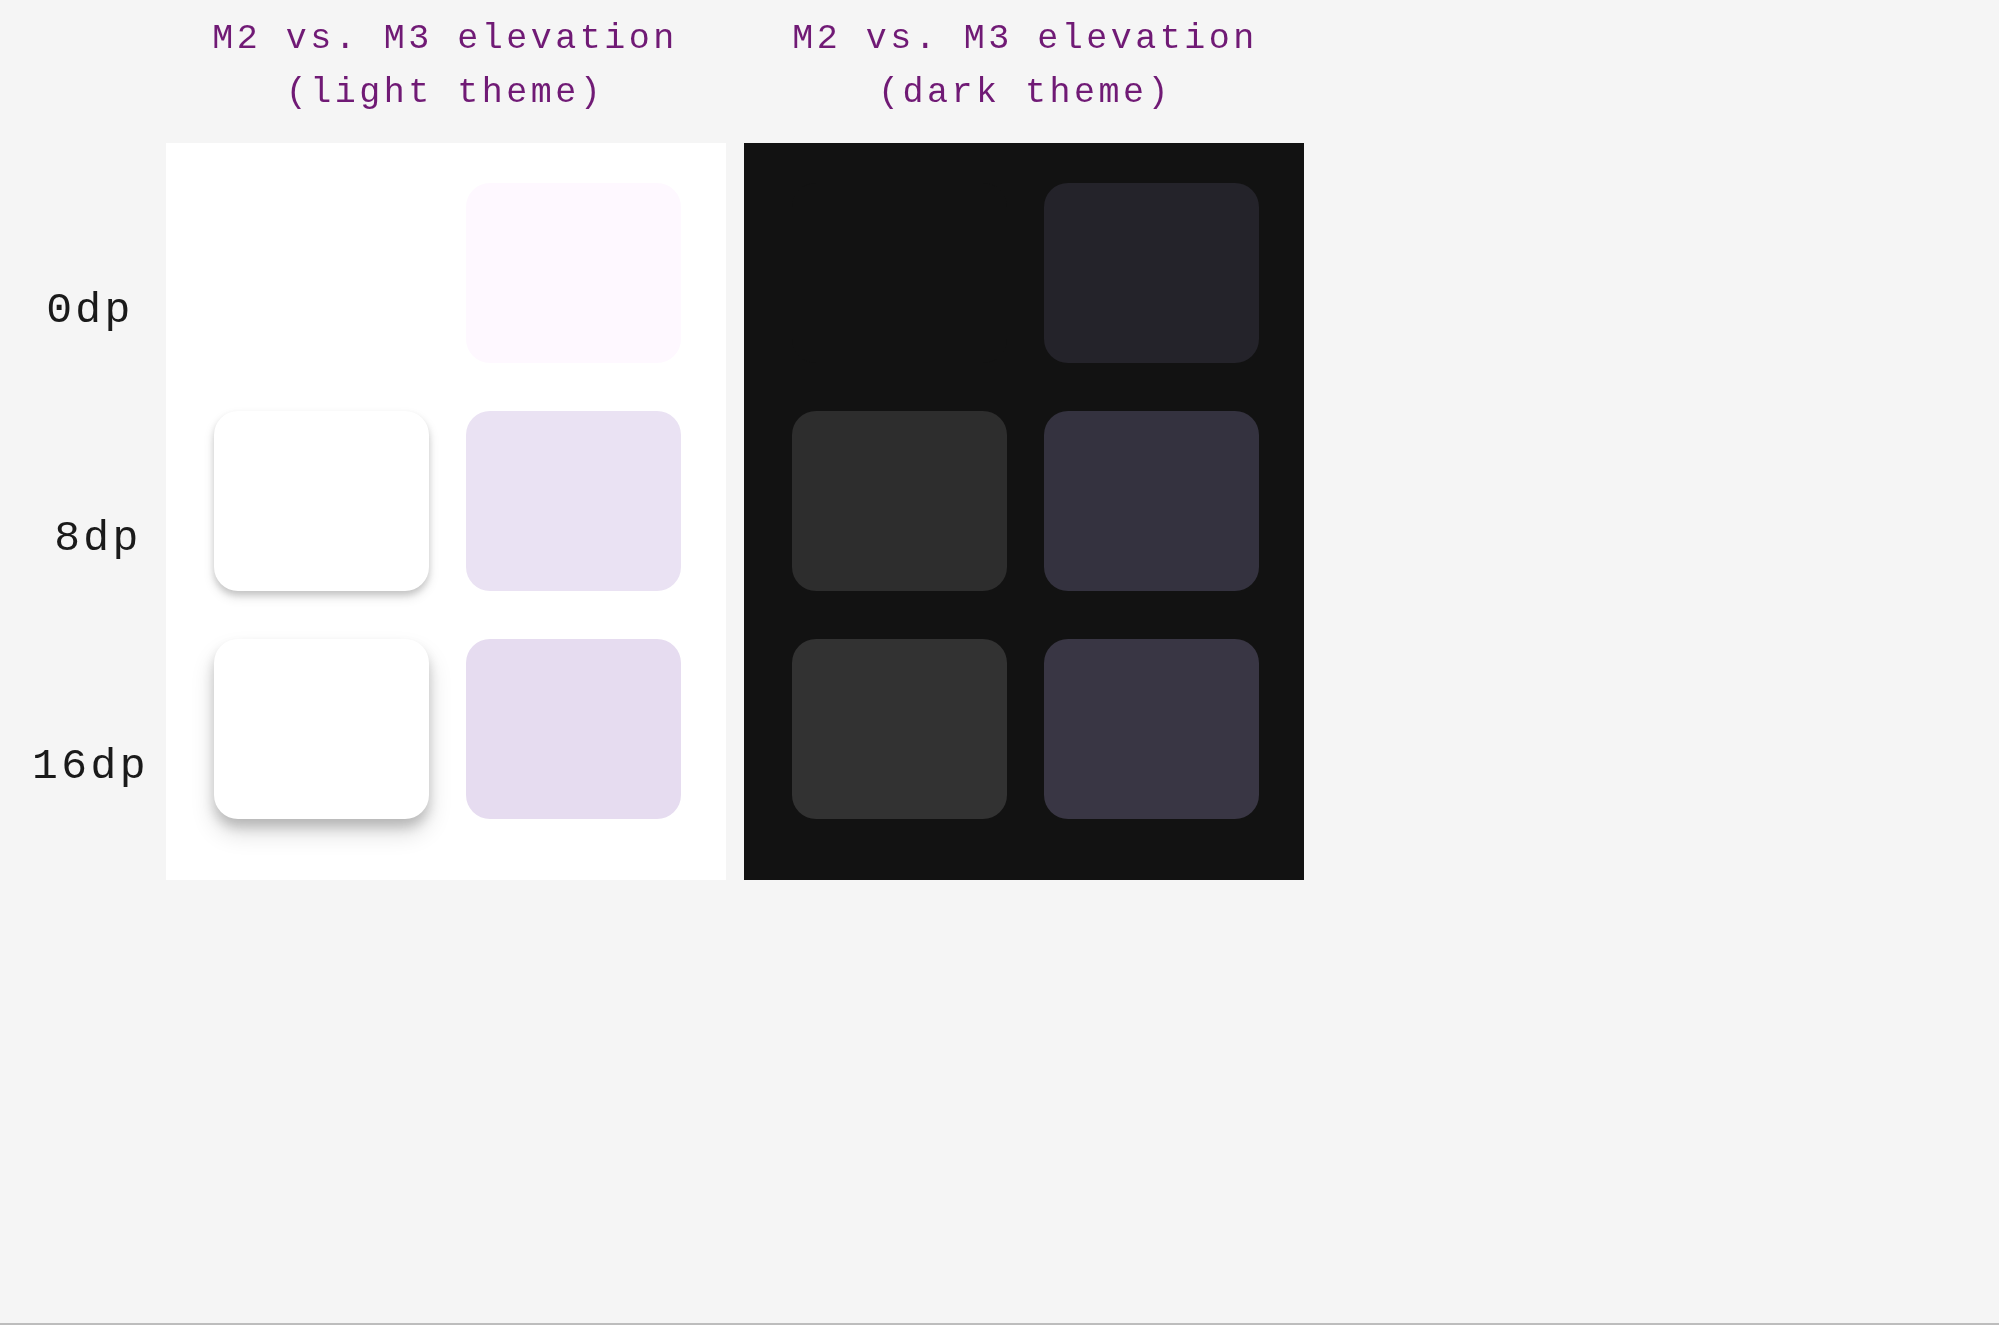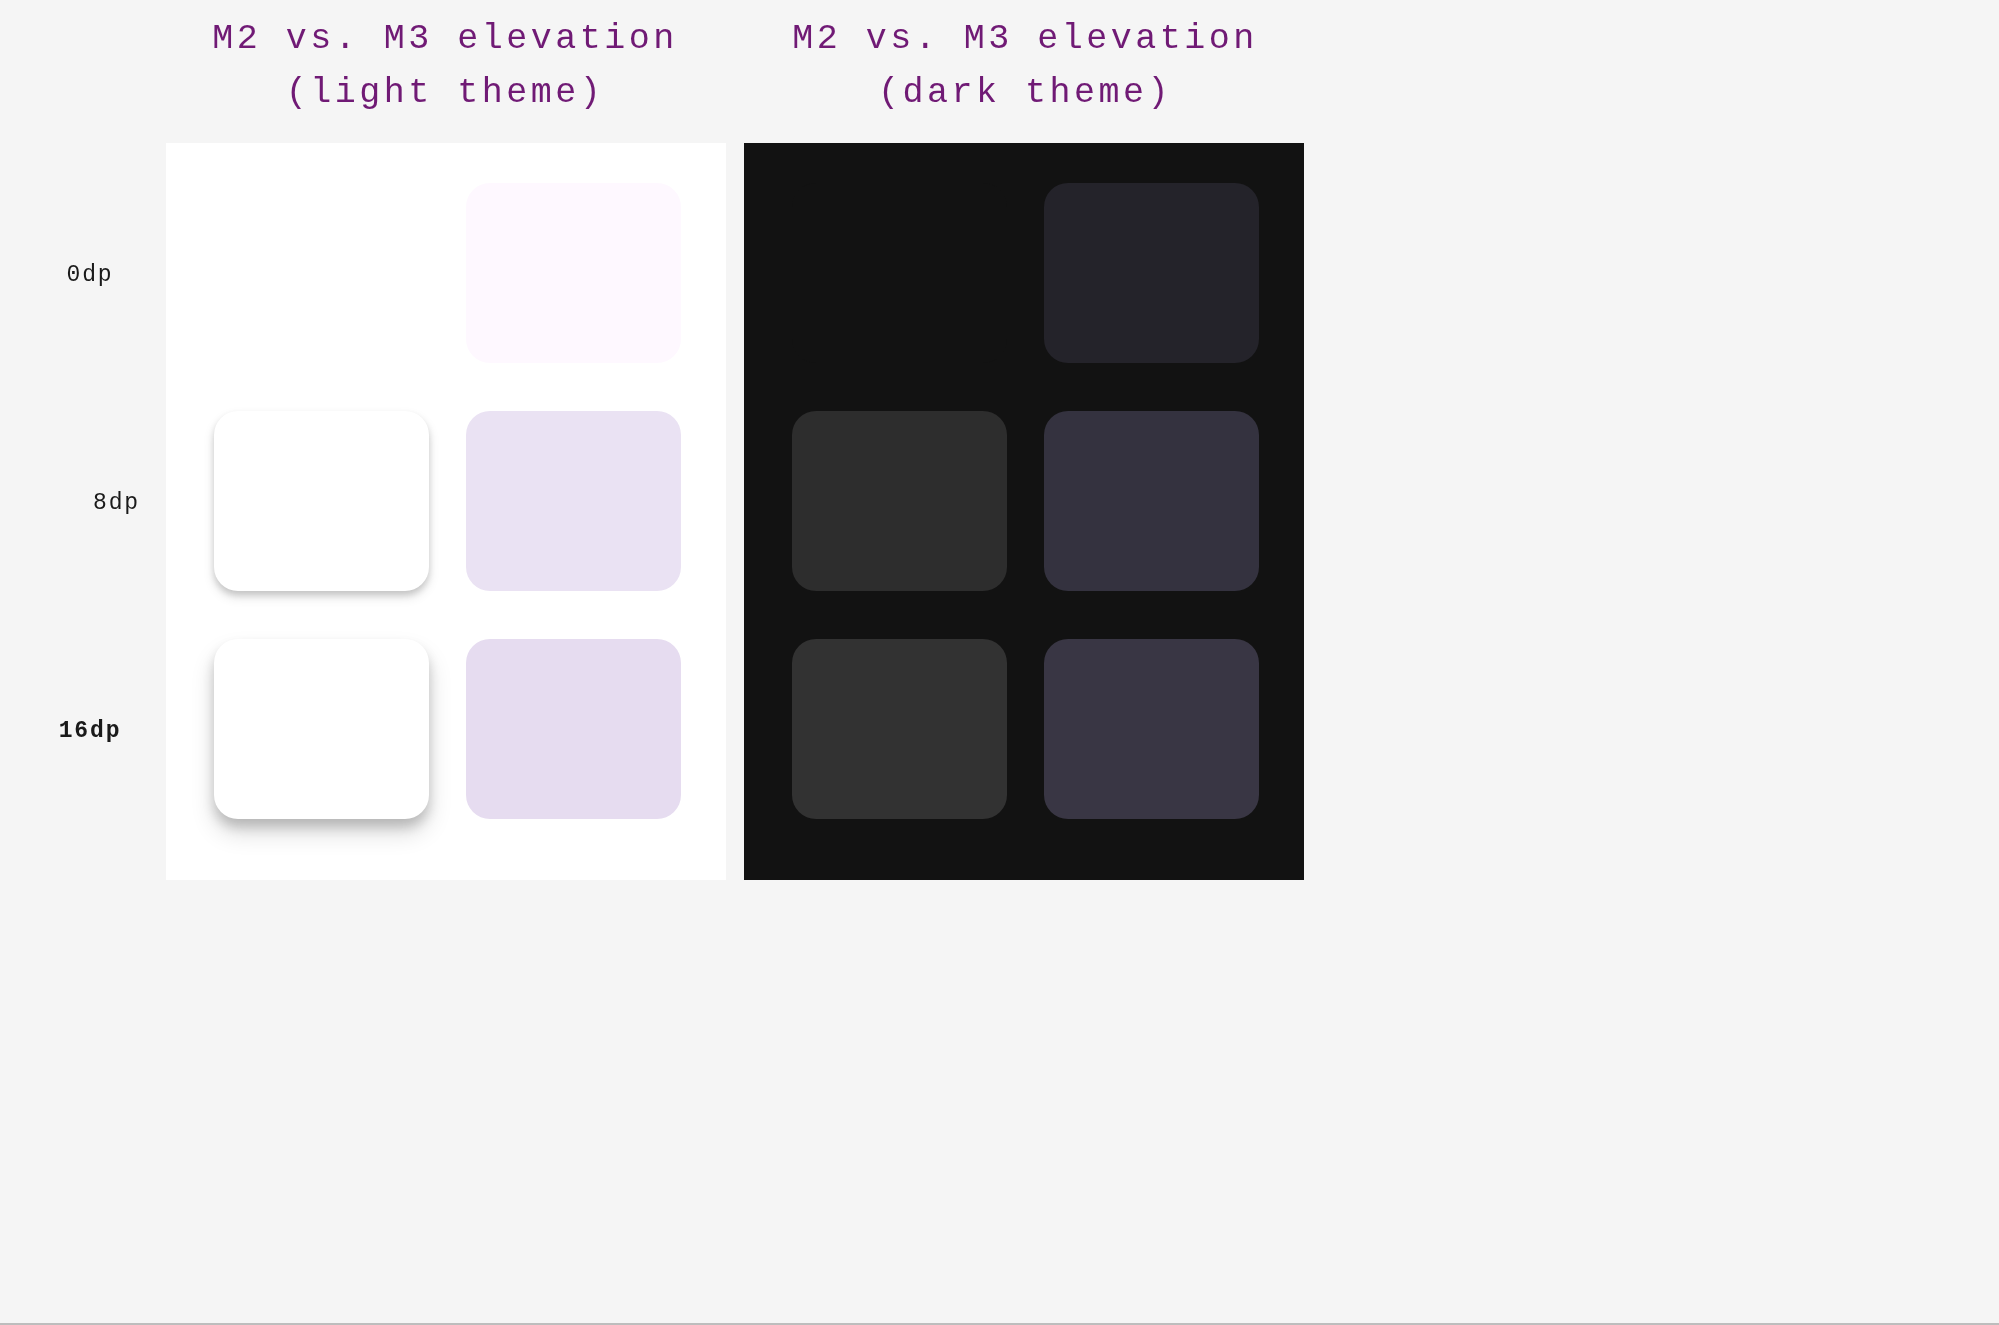--- a/index.html
+++ b/index.html
@@ -17,24 +17,25 @@
     letter-spacing: 0.1em;
     color: #701a75;
     text-align: center;
     line-height: 1.55;
     white-space: pre;
   }
   .heading-light { left: 165px; top: 12px; width: 560px; }
   .heading-dark  { left: 745px; top: 12px; width: 560px; }
   .row-label {
     position: absolute;
-    font-size: 23px;
+    font-size: 43px;
     letter-spacing: 0.08em;
     color: #1a1a1a;
     text-align: center;
+    margin-top: 24px;
   }
   .panel {
     position: absolute;
     top: 143px;
     width: 560px;
     height: 737px;
   }
   .panel-light { left: 166px; background: #ffffff; }
   .panel-dark  { left: 744px; background: #121212; }
   .swatch {
@@ -75,22 +76,22 @@
     position: absolute;
     left: 0; right: 0; bottom: 0;
     height: 2px;
     background: #bdbdbd;
   }
 </style>
 </head>
 <body>
 
 <div class="row-label" style="left:40px; top:262px; width:100px;">0dp</div>
-<div class="row-label" style="left:40px; top:490px; width:100px;text-align:right;">8dp</div>
-<div class="row-label" style="left:32px; top:718px; width:116px;font-weight:bold;">16dp</div>
+<div class="row-label" style="left:48px; top:490px; width:100px;">8dp</div>
+<div class="row-label" style="left:32px; top:718px; width:116px;">16dp</div>
 
 <div class="heading heading-light">M2 vs. M3 elevation
 (light theme)</div>
 <div class="heading heading-dark">M2 vs. M3 elevation
 (dark theme)</div>
 
 <div class="panel panel-light">
   <div class="swatch col-m2 row-0  m2-light-0"></div>
   <div class="swatch col-m3 row-0  m3-light-0"></div>
   <div class="swatch col-m2 row-8  m2-light-8"></div>

